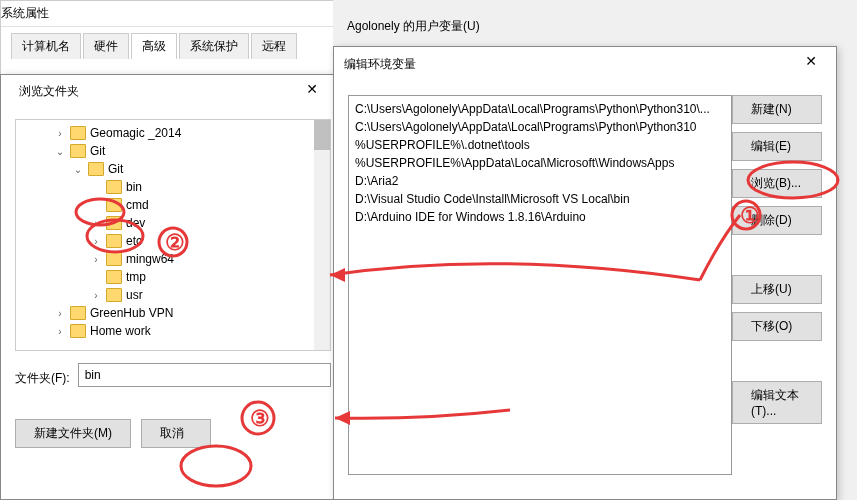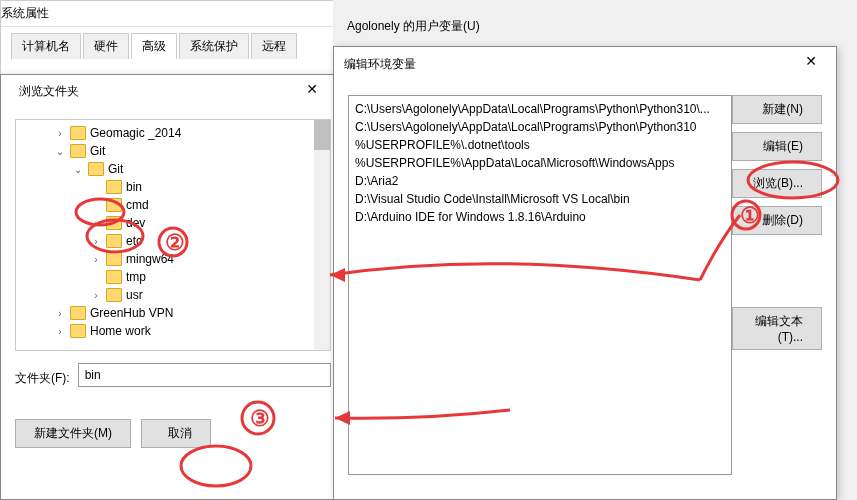--- a/index.html
+++ b/index.html
@@ -17,21 +17,21 @@
     .tree-container { margin: 12px 14px; border: 1px solid #ccc; height: 232px; overflow: auto; padding: 4px 0; position: relative; }
     .tree-scrollbar { position: absolute; right: 0; top: 0; width: 16px; height: 100%; background: #f0f0f0; }
     .tree-thumb { position: absolute; right: 0; top: 0; width: 16px; height: 30px; background: #c0c0c0; }
     .tree-item { display: flex; align-items: center; padding: 2px 0; cursor: pointer; }
     .tree-expand { width: 12px; text-align: center; color: #666; font-size: 10px; }
     .tree-icon { width: 16px; height: 14px; background: #ffd970; border: 1px solid #d4a828; margin: 0 4px; border-radius: 1px; }
     .tree-label { }
     .folder-row { display: flex; align-items: flex-end; margin: 10px 14px; gap: 8px; }
     .folder-input { flex: 1; padding: 4px 6px; border: 1px solid #999; }
     .dialog-buttons { display: flex; justify-content: flex-start; gap: 10px; padding: 12px 14px; margin-top: 20px; }
-    .btn { padding: 5px 18px; background: #e1e1e1; border: 1px solid #adadad; cursor: pointer; min-width: 70px; text-align: right; }
+    .btn { padding: 5px 18px; background: #e1e1e1; border: 1px solid #adadad; cursor: pointer; min-width: 70px; text-align: left; }
     
     .env-section { position: absolute; left: 333px; top: 0; width: 504px; height: 500px; background: #f0f0f0; }
     .env-header { padding: 18px 14px 6px; }
     .edit-env-dialog { position: absolute; left: 0; top: 46px; width: 504px; height: 454px; background: #fff; border: 1px solid #888; box-shadow: 2px 2px 8px rgba(0,0,0,0.2); }
     .edit-title-bar { display: flex; justify-content: space-between; align-items: flex-end; padding: 6px 10px; }
     .edit-body { display: flex; padding: 16px 14px; }
     .path-list { flex: 1; border: 1px solid #999; height: 380px; padding: 4px; background: #fff; overflow: hidden; }
     .path-item { padding: 2px 2px; cursor: pointer; white-space: nowrap; overflow: hidden; }
     .edit-buttons { display: flex; flex-direction: column; gap: 8px; width: 90px; }
     .edit-buttons .gap { height: 24px; }
@@ -154,20 +154,22 @@
             <div class="path-item">D:\Visual Studio Code\Install\Microsoft VS Local\bin</div>
             <div class="path-item">D:\Arduino IDE for Windows 1.8.16\Arduino</div>
           </div>
       </div>
       <div class="edit-buttons">
         <div class="btn">新建(N)</div>
         <div class="btn">编辑(E)</div>
         <div class="btn">浏览(B)...</div>
         <div class="btn">删除(D)</div>
         <div class="gap"></div>
+        <div class="btn">上移(U)</div>
+        <div class="btn">下移(O)</div>
         <div class="gap"></div>
         <div class="btn">编辑文本(T)...</div>
       </div>
     </div>
   </div>
 </div>
 
 <svg class="annotation" style="left:0;top:0;width:857px;height:500px;">
 
   <ellipse cx="115" cy="236" rx="28" ry="16" class="red-arrow"></ellipse>

